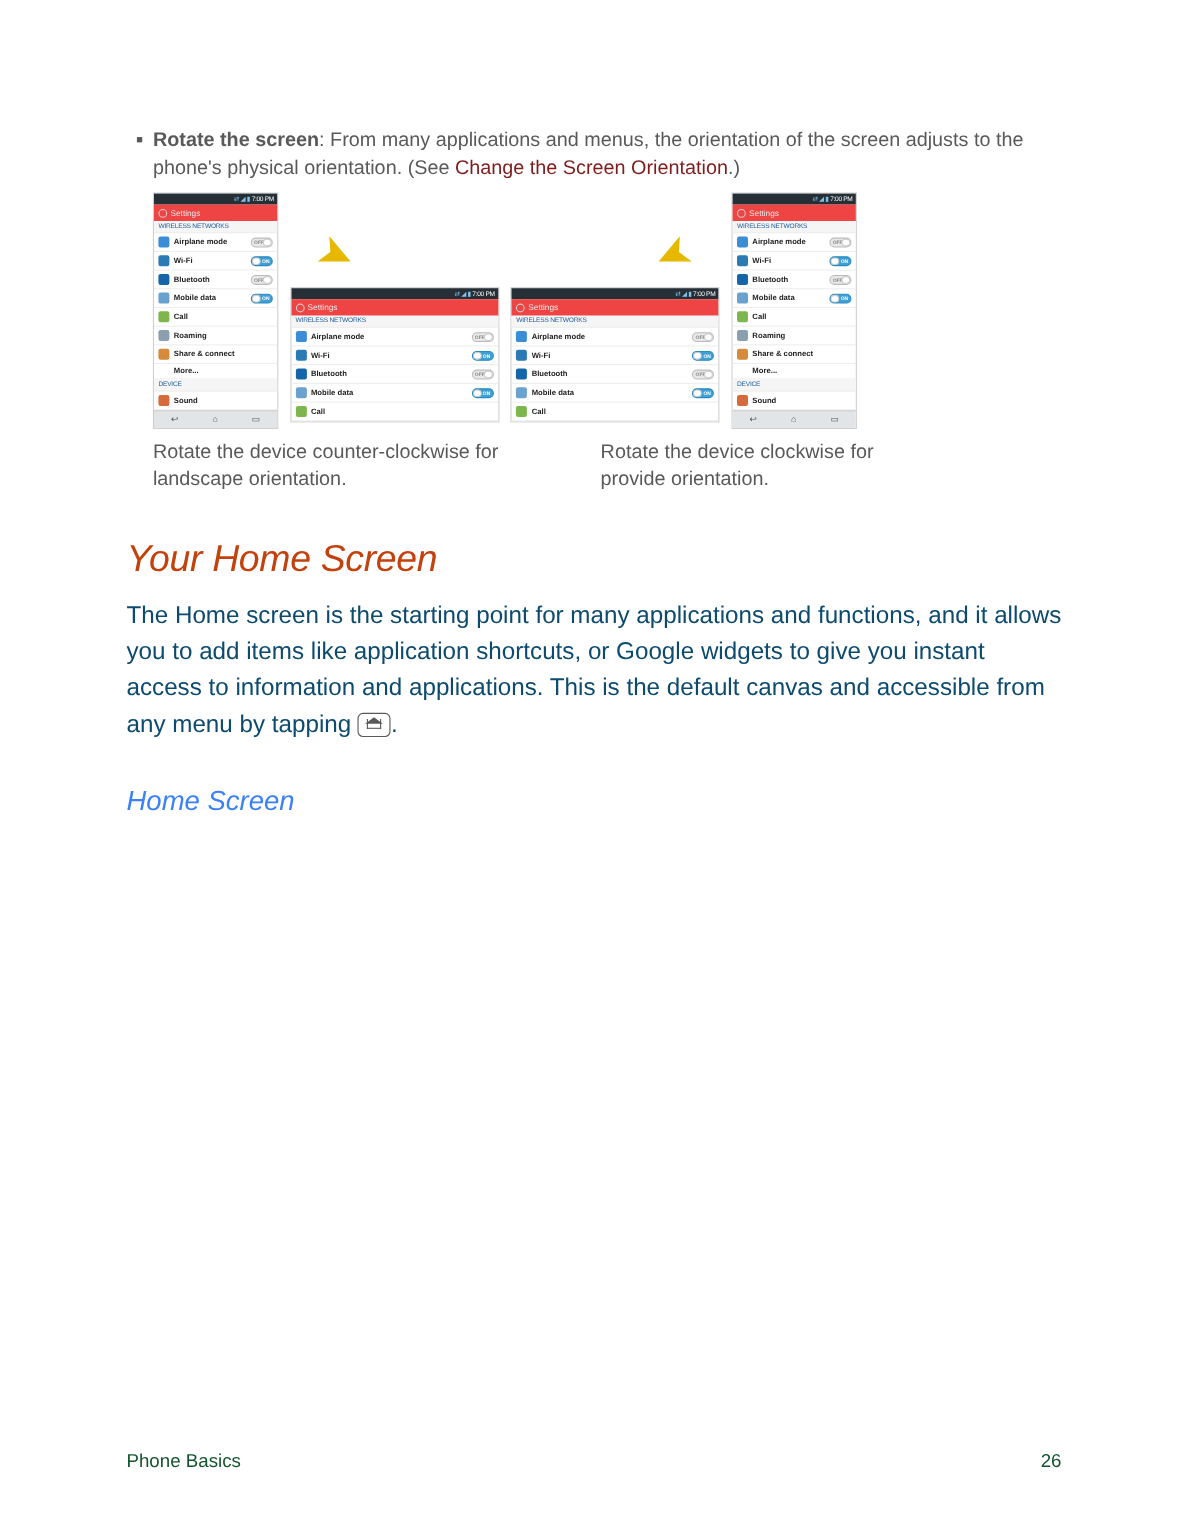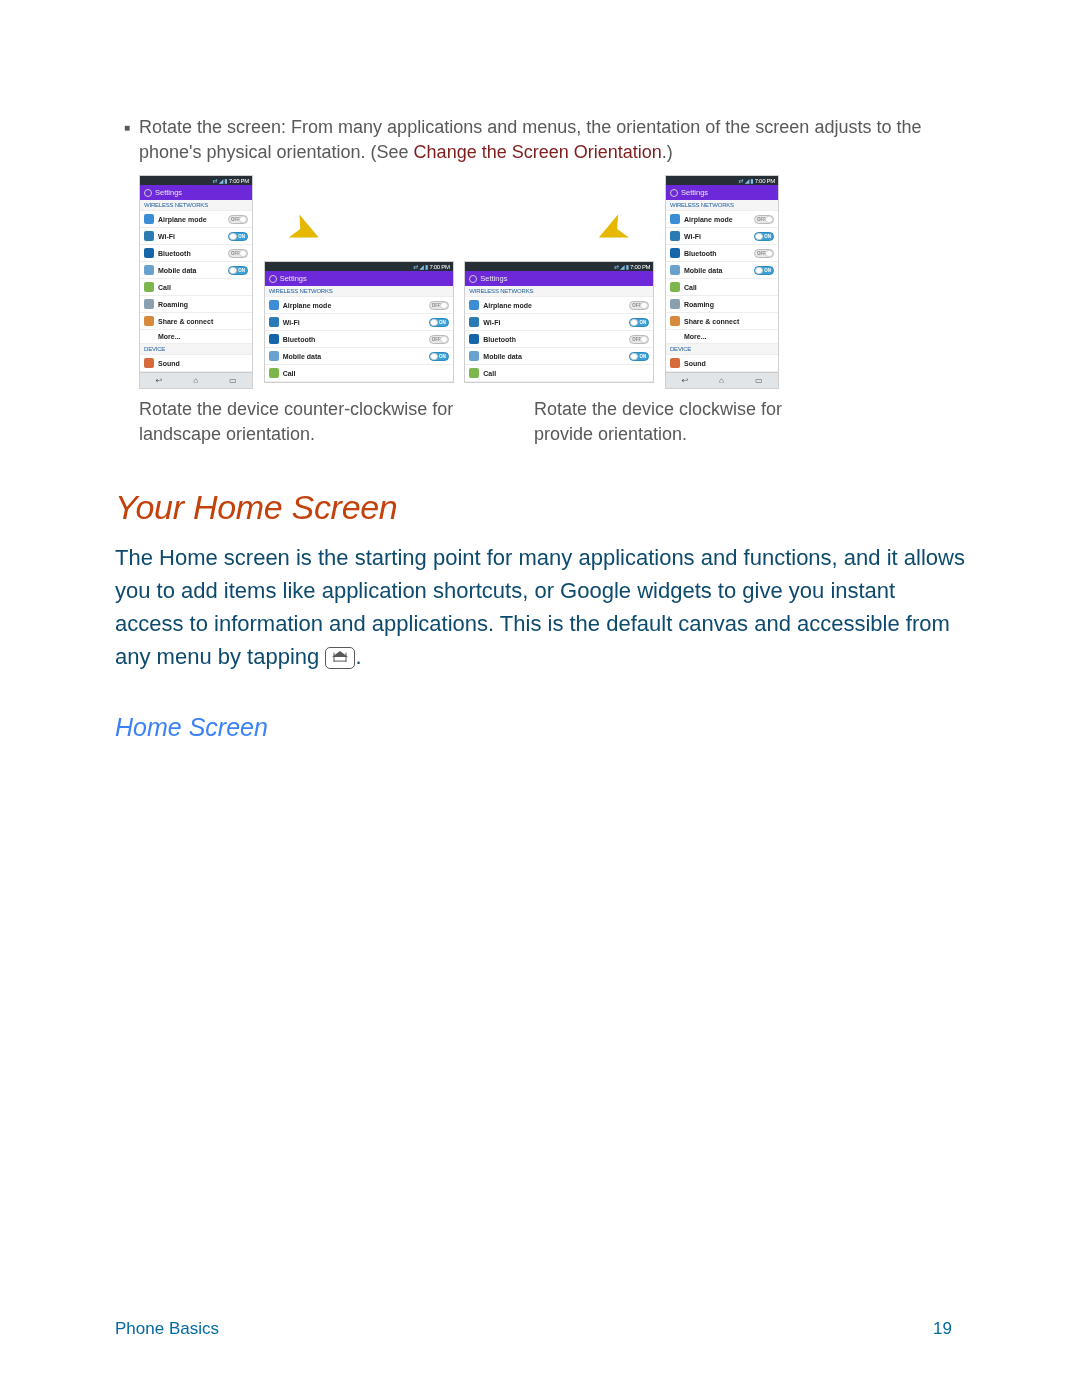--- a/index.html
+++ b/index.html
@@ -24,21 +24,21 @@
   }
   .bullet-marker {
     width: 24px;
     flex-shrink: 0;
     font-size: 10px;
     padding-top: 6px;
     color: #595959;
     text-align: center;
   }
   .bullet-content { flex: 1; }
-  .bold-run { font-weight: normal; }
+  .bold-run { font-weight: bold; }
   .link-run { color: #7f1d1d; }
 
   .illustration-wrap {
     margin: 5px 0 8px 24px;
     display: flex;
     justify-content: space-between;
     align-items: flex-start;
     width: 640px;
     position: relative;
   }
@@ -63,21 +63,21 @@
   .status-bar {
     background: #262f35;
     color: #fff;
     text-align: right;
     padding: 1px 3px;
     font-size: 6px;
     letter-spacing: -0.3px;
   }
   .status-bar .sig { color: #7fbfe8; }
   .title-bar {
-    background: #6d28d9;
+    background: #ef4444;
     color: #e8e8e8;
     padding: 3px 4px;
     font-size: 7.5px;
     display:flex;
     align-items:center;
   }
   .title-bar .gear {
     display:inline-block; width:8px; height:8px; border:1px solid #ccc; border-radius:50%;
     margin-right:3px; position:relative;
   }
@@ -145,20 +145,21 @@
   .icon.share{background:#d68a3b;}
   .icon.sound{background:#d66a3b;}
 
   .captions {
     display:flex;
     margin: 4px 0 30px 24px;
     width: 660px;
     font-size: 18px;
     line-height: 1.35;
     color: #595959;
+    gap: 12px;
   }
   .captions .cap-l { width: 395px; }
   .captions .cap-r { flex:1; }
 
   h1.section {
     font-style: italic;
     font-weight: normal;
     color: #c2410c;
     font-size: 34px;
     margin: 42px 0 14px 0;
@@ -202,25 +203,25 @@
     width:0; height:0;
     border-left:8px solid transparent;
     border-right:8px solid transparent;
     border-bottom:6px solid #595959;
   }
 
   .footer {
     position: absolute;
     bottom: 58px;
     left: 115px;
-    right: 128px;
+    right: 115px;
     display: flex;
     justify-content: space-between;
     font-size: 17px;
-    color: #0369a1;
+    color: #14532d;
   }
 </style>
 </head>
 <body>
 
 <div class="page">
 
   <div class="bullet-para">
     <div class="bullet-marker">■</div>
     <div class="bullet-content">
@@ -464,16 +465,16 @@
 
   <p class="body">
     <span>The Home screen is the starting point for many applications and functions, and it allows you to add items like application shortcuts, or Google widgets to give you instant access to information and applications. This is the default canvas and accessible from any menu by tapping </span><span class="home-key"></span><span>.</span>
   </p>
 
   <h2 class="subsection">Home Screen</h2>
 
 
   <div class="footer">
     <span>Phone Basics</span>
-    <span>19</span>
+    <span>26</span>
   </div>
 
 </div>
 
 </body></html>

